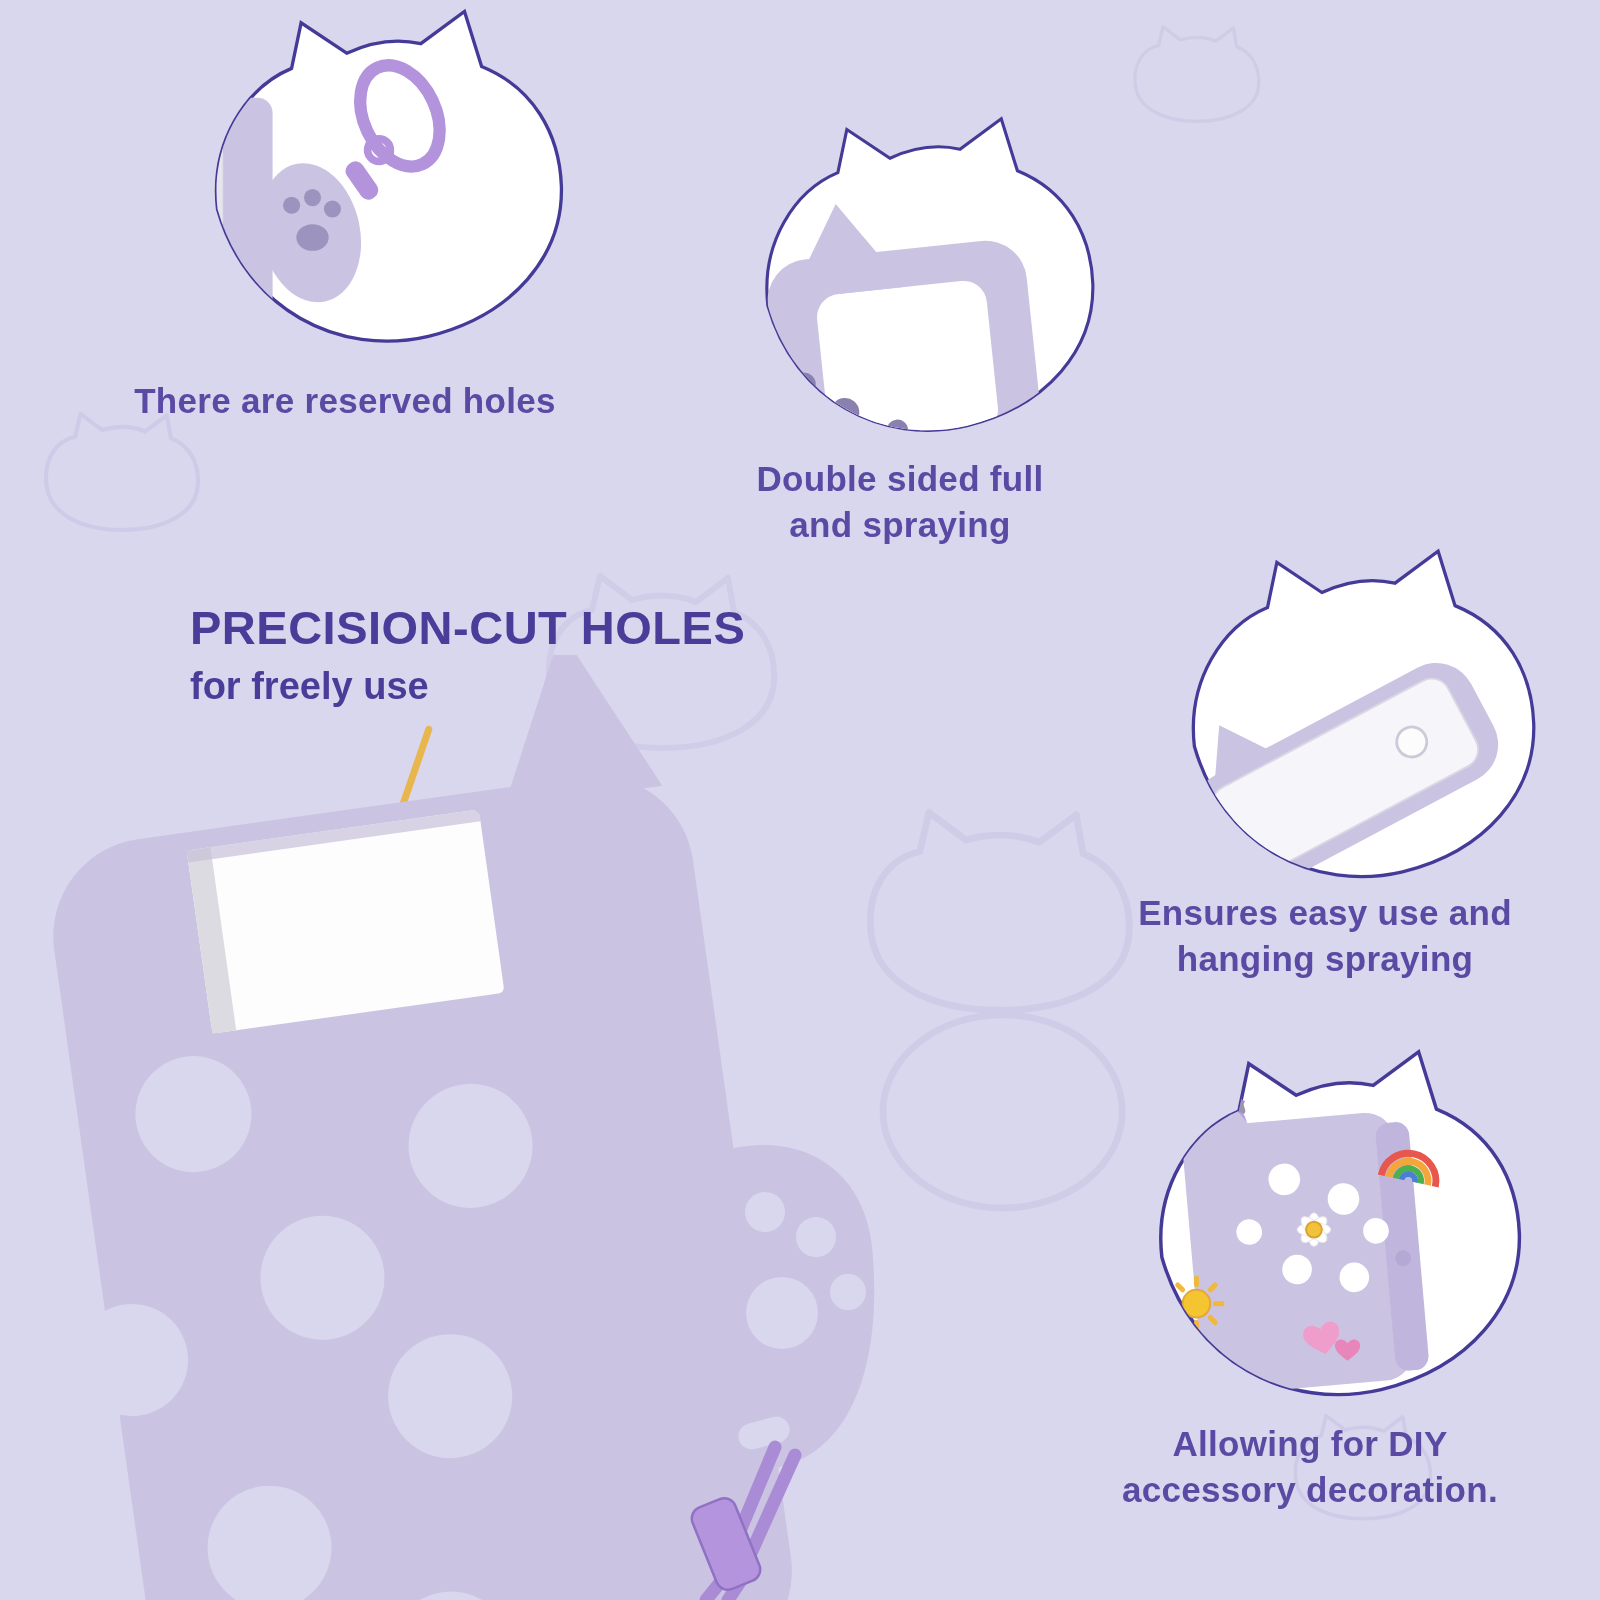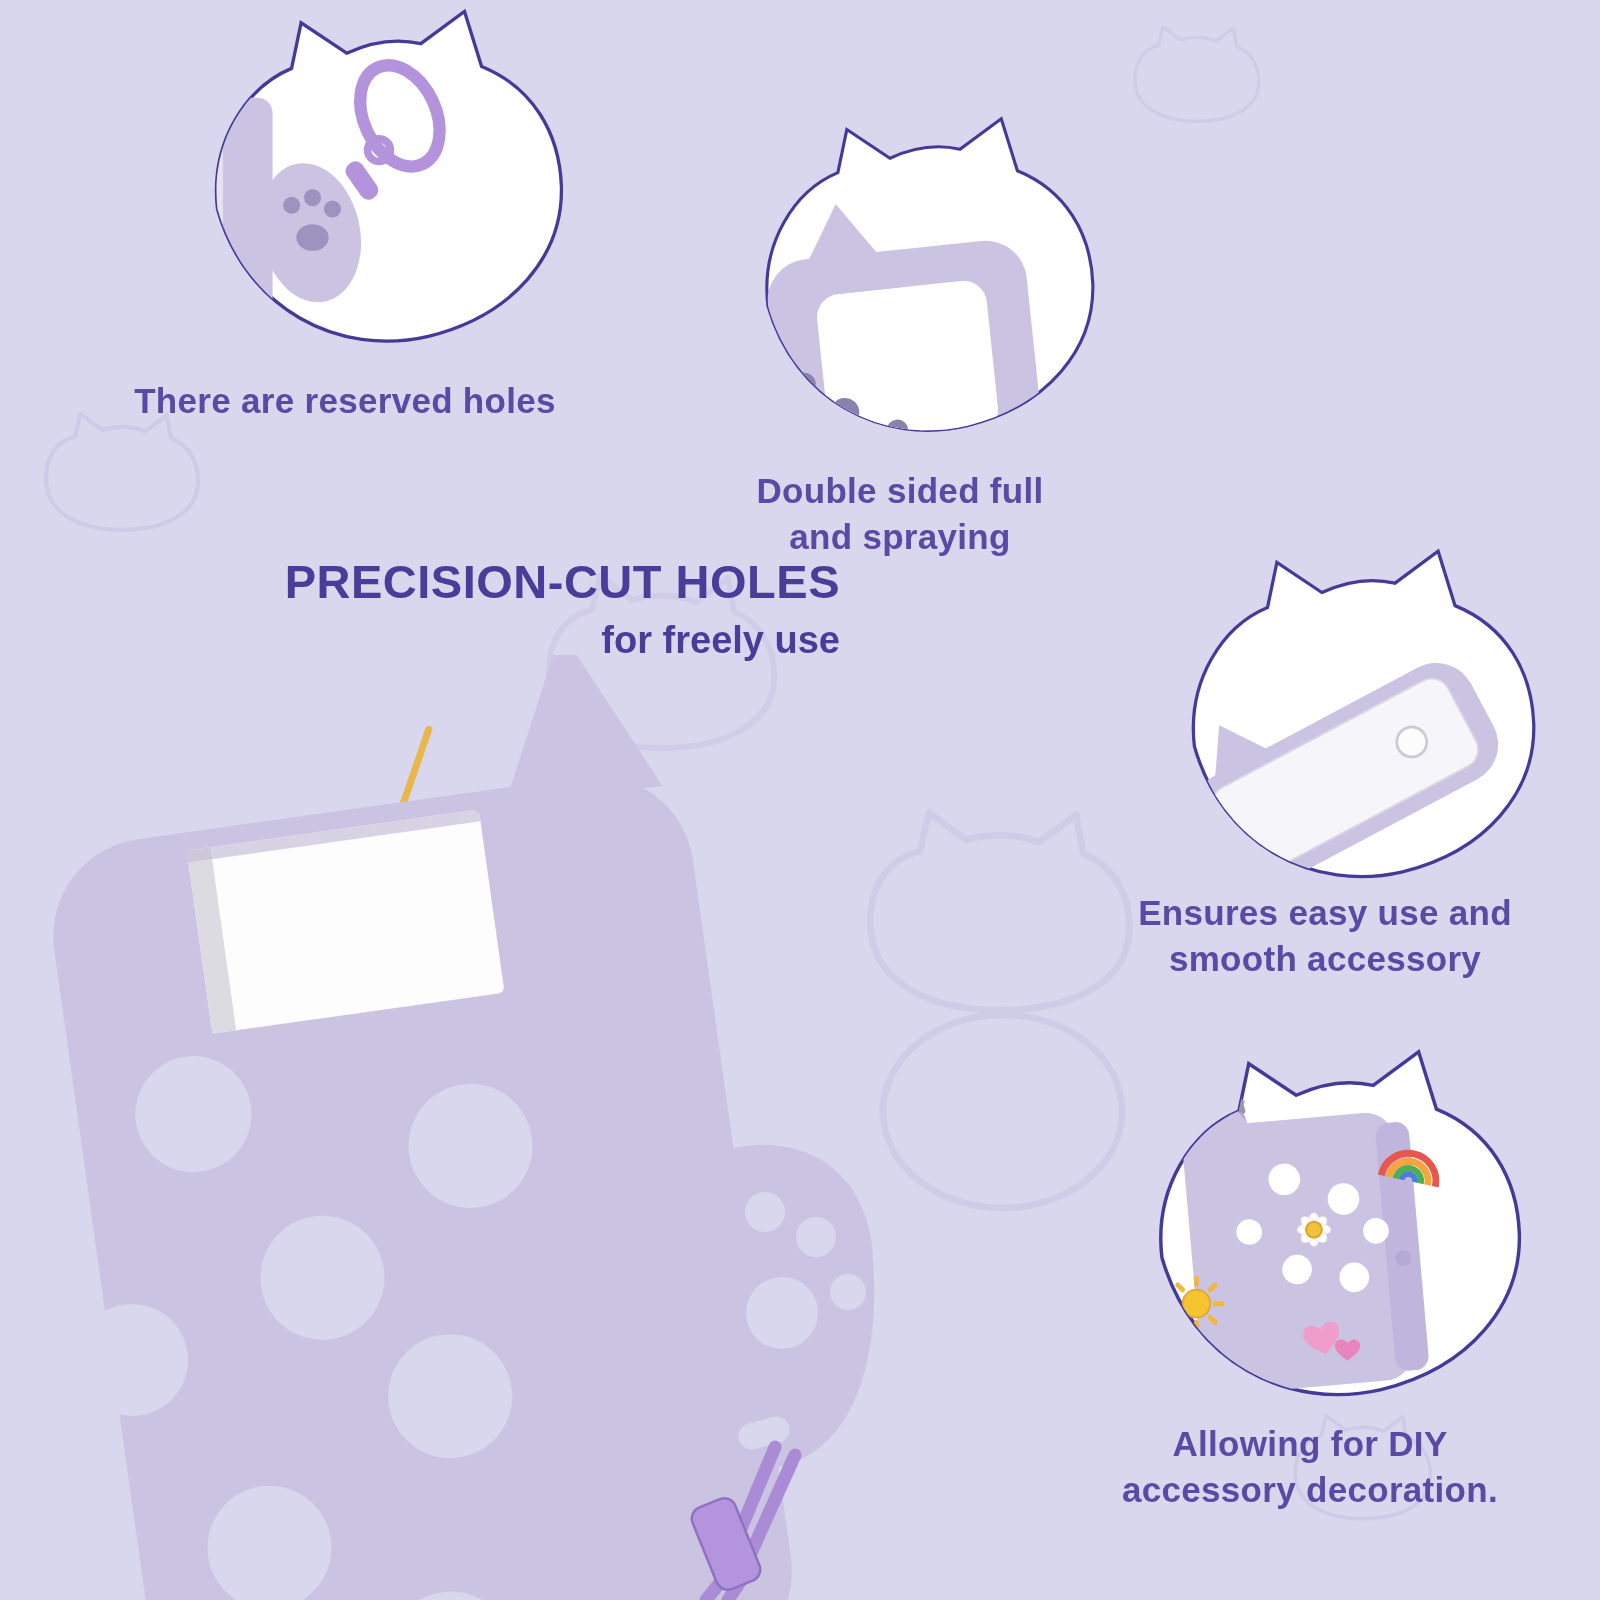--- a/index.html
+++ b/index.html
@@ -17,35 +17,35 @@
   .blob{fill:#ffffff;stroke:var(--outline,#443a97);stroke-width:3.5;}
   .c-case{fill:var(--case,#cbc3e2);}
   .c-case2{fill:#c0b5dd;}
   .c-hole{fill:var(--hole,#d9d7ee);}
   .c-white{fill:#ffffff;}
   .caption{
     position:absolute;text-align:center;
     font-weight:700;font-size:35px;line-height:1.32;
     color:var(--text,#5b4aa4);letter-spacing:.3px;
   }
-  .heading{position:absolute;left:190px;top:554px;width:650px;text-align:right;color:var(--heading-text,#4a3c99);}
+  .heading{position:absolute;left:190px;top:600px;width:650px;text-align:left;color:var(--heading-text,#4a3c99);}
   .heading .h1{font-size:47px;font-weight:700;letter-spacing:.5px;}
   .heading .h2{font-size:38px;font-weight:700;margin-top:10px;}
   .pointer-line{
     position:absolute;left:402px;top:722px;width:7px;height:150px;
     background:var(--yellow-accent,#e9b64e);border-radius:4px;
     transform:rotate(19deg);
   }
   .callout1-frame{left:150px;top:0;}
   .callout2-frame{left:705px;top:100px;}
   .callout3-frame{left:1125px;top:540px;}
   .callout4-frame{left:1075px;top:1040px;}
   .product{left:-20px;top:655px;}
   .cap1{left:95px;top:378px;width:500px;}
-  .cap2{left:665px;top:468px;width:470px;}
+  .cap2{left:665px;top:456px;width:470px;}
   .cap3{left:1070px;top:882px;width:510px;margin-top:8px;}
   .cap4{left:1055px;top:1388px;width:510px;margin-top:33px;}
 </style>
 </head>
 <body>
 
 <div class="stage">
 
   <svg class="doodles" width="1600" height="1600" viewBox="0 0 1600 1600">
     <g class="doodle" opacity="0.55" transform="translate(1130,40) scale(1.1)">
@@ -143,21 +143,21 @@
         <g transform="rotate(-28 230 240)">
           <path d="M 95 198 L 132 140 L 172 196 Z" class="c-case"></path>
           <rect x="60" y="185" width="330" height="135" rx="42" class="c-case"></rect>
           <rect x="84" y="200" width="282" height="103" rx="20" fill="#f6f5f9" stroke="#dbd8e6" stroke-width="2"></rect>
           <circle cx="305" cy="252" r="16" fill="#fcfcfd" stroke="#ccc9d8" stroke-width="3"></circle>
         </g>
       </g>
     </svg>
     <div class="caption cap3">
       <div>Ensures easy use and</div>
-      <div>smooth accessory</div>
+      <div>hanging spraying</div>
     </div>
   </div>
 
   <div>
     <svg class="callout4-frame" width="470" height="395" viewBox="0 0 440 400">
       <defs>
           <clipPath id="clip4">
             <path d="M 70 220 C 62 150 100 92 148 72 L 158 24 L 206 56 C 232 44 258 40 284 46 L 330 12 L 348 70 C 402 92 430 140 432 196 C 434 268 382 332 292 354 C 198 376 100 326 70 220 Z"></path>
           </clipPath>
         </defs>

